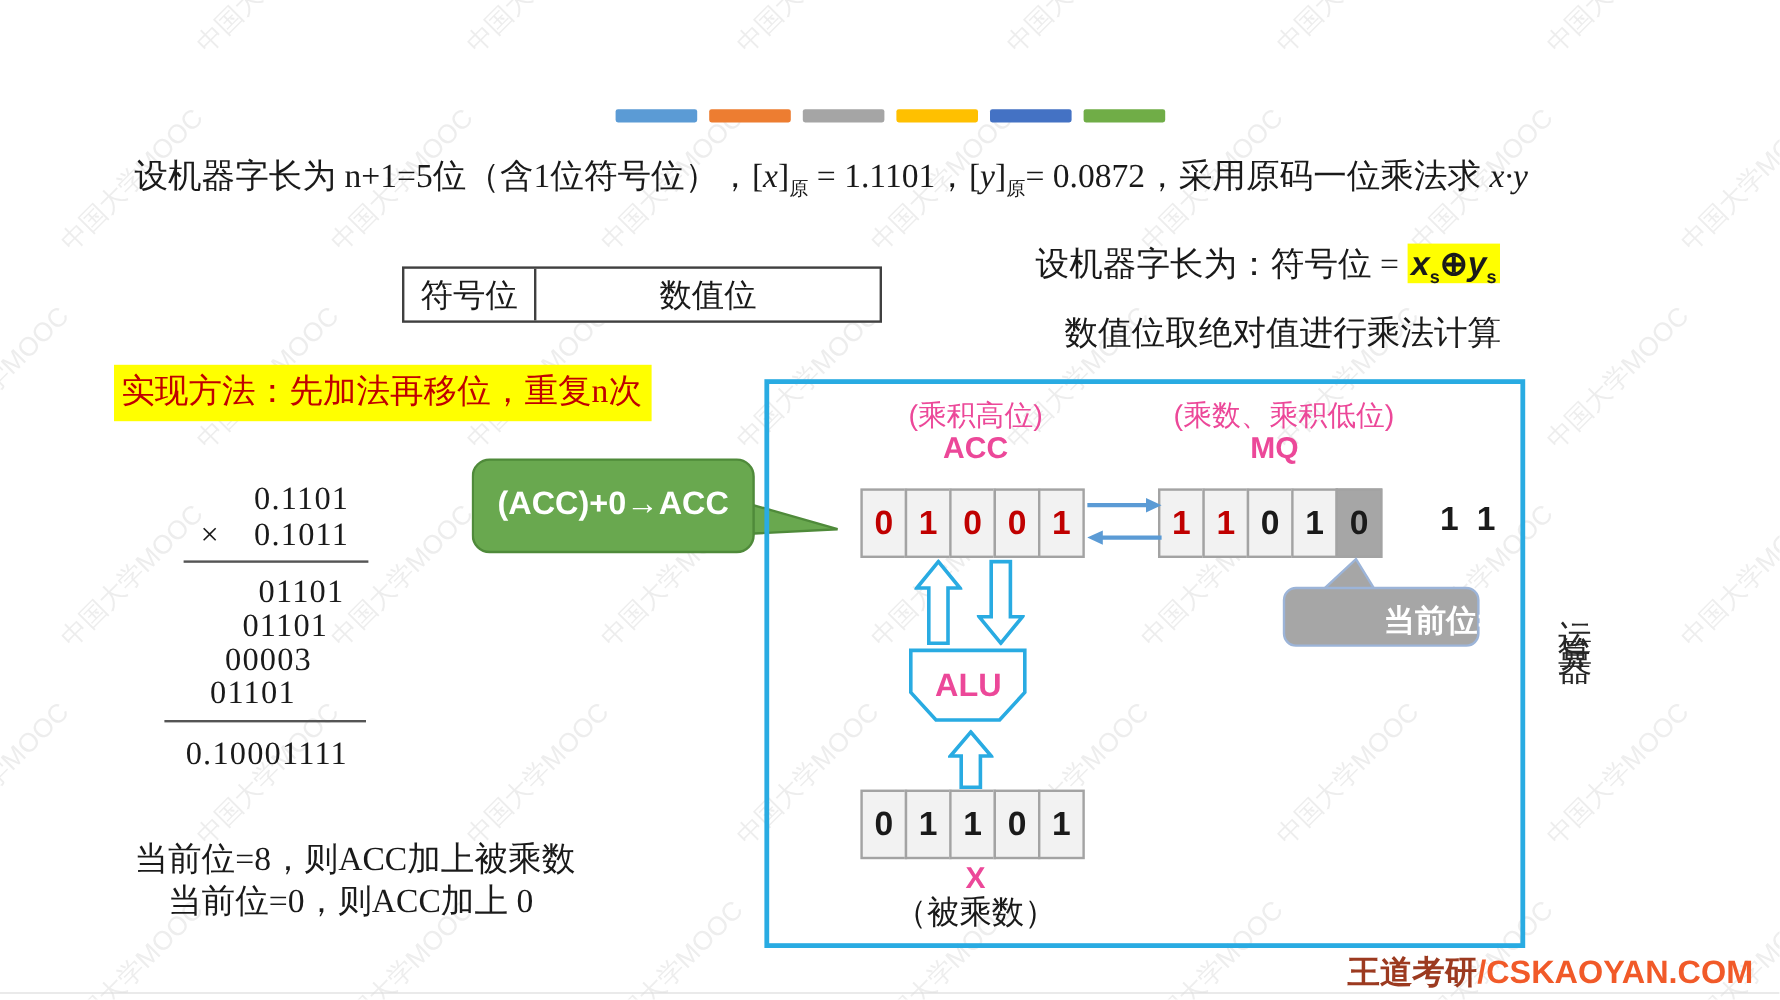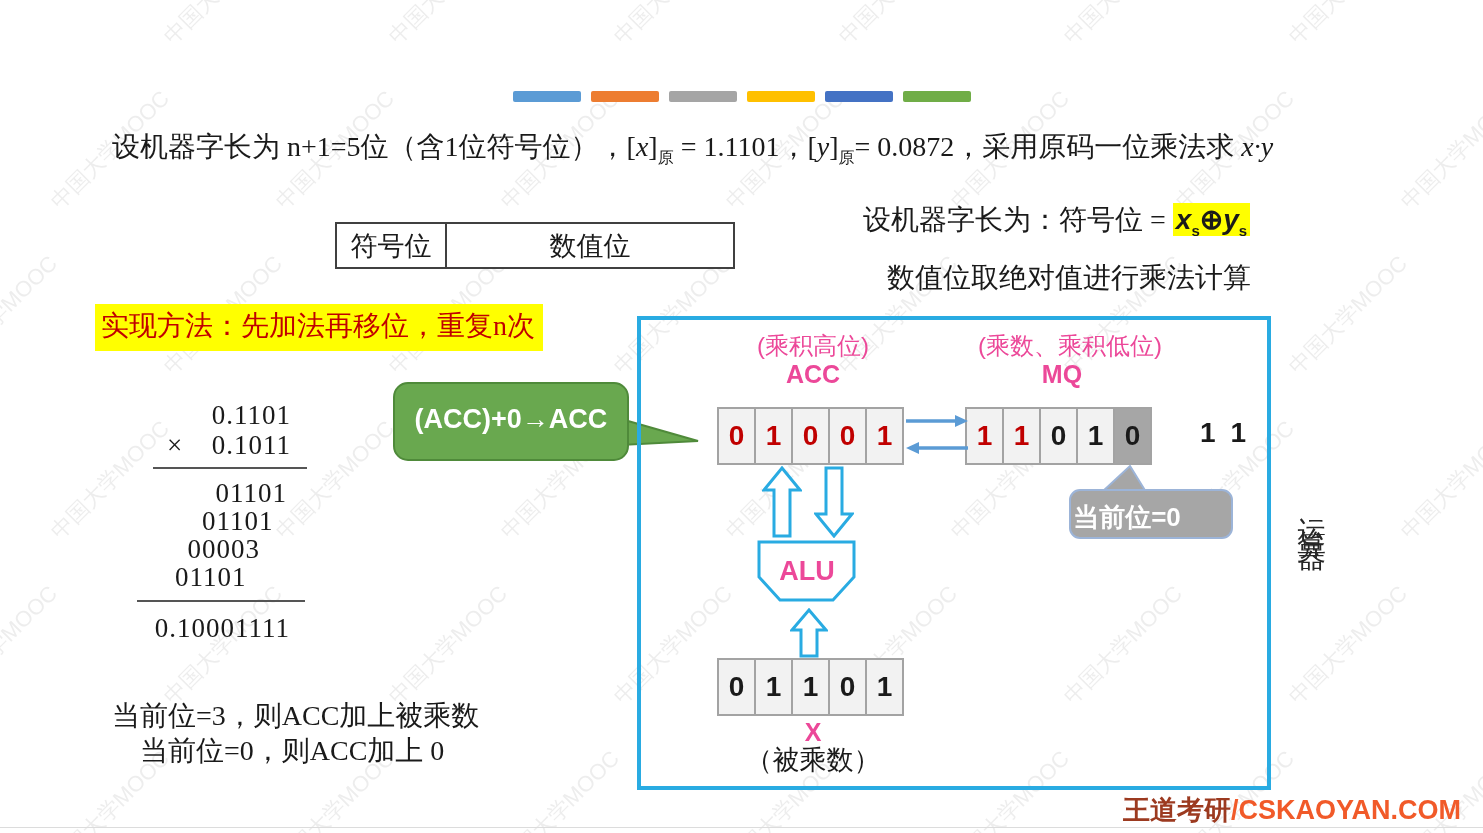--- a/index.html
+++ b/index.html
@@ -223,23 +223,23 @@
       <div class="cell" style="color: rgb(26, 26, 26);">0</div>
       <div class="cell" style="color: rgb(26, 26, 26);">1</div>
     </div>
   <div class="abs lab b" style="left:715px; top:718px; width:196px;">X</div>
   <div class="abs" style="left:715px; top:742px; width:196px; text-align:center; font-size:27px;">（被乘数）</div>
 
   <svg class="abs" style="left:1068px; top:460px;" width="178" height="82">
     <polygon points="62,6 78,32 34,32" class="gray-fill"></polygon>
     <rect x="2" y="30" width="162" height="48" rx="10" class="gray-fill"></rect>
   </svg>
-  <div class="abs bubble-text" style="left:1046px; top:500px; width:162px; font-size:26px;">当前位=0</div>
+  <div class="abs bubble-text" style="left:1126px; top:500px; width:162px; font-size:26px;">当前位=0</div>
 
   <div class="abs vtext" style="left:1292px; top:494px;">运算器</div>
 
-  <div class="abs rule-line1">当前位=3，则ACC加上被乘数</div>
+  <div class="abs rule-line1">当前位=8，则ACC加上被乘数</div>
   <div class="abs rule-line2">当前位=0，则ACC加上 0</div>
 
   <div class="abs footer"><span class="brand">王道考研</span><span class="site">/CSKAOYAN.COM</span></div>
 
   <div class="abs hairline"></div>
 </div>
 
 </body></html>

